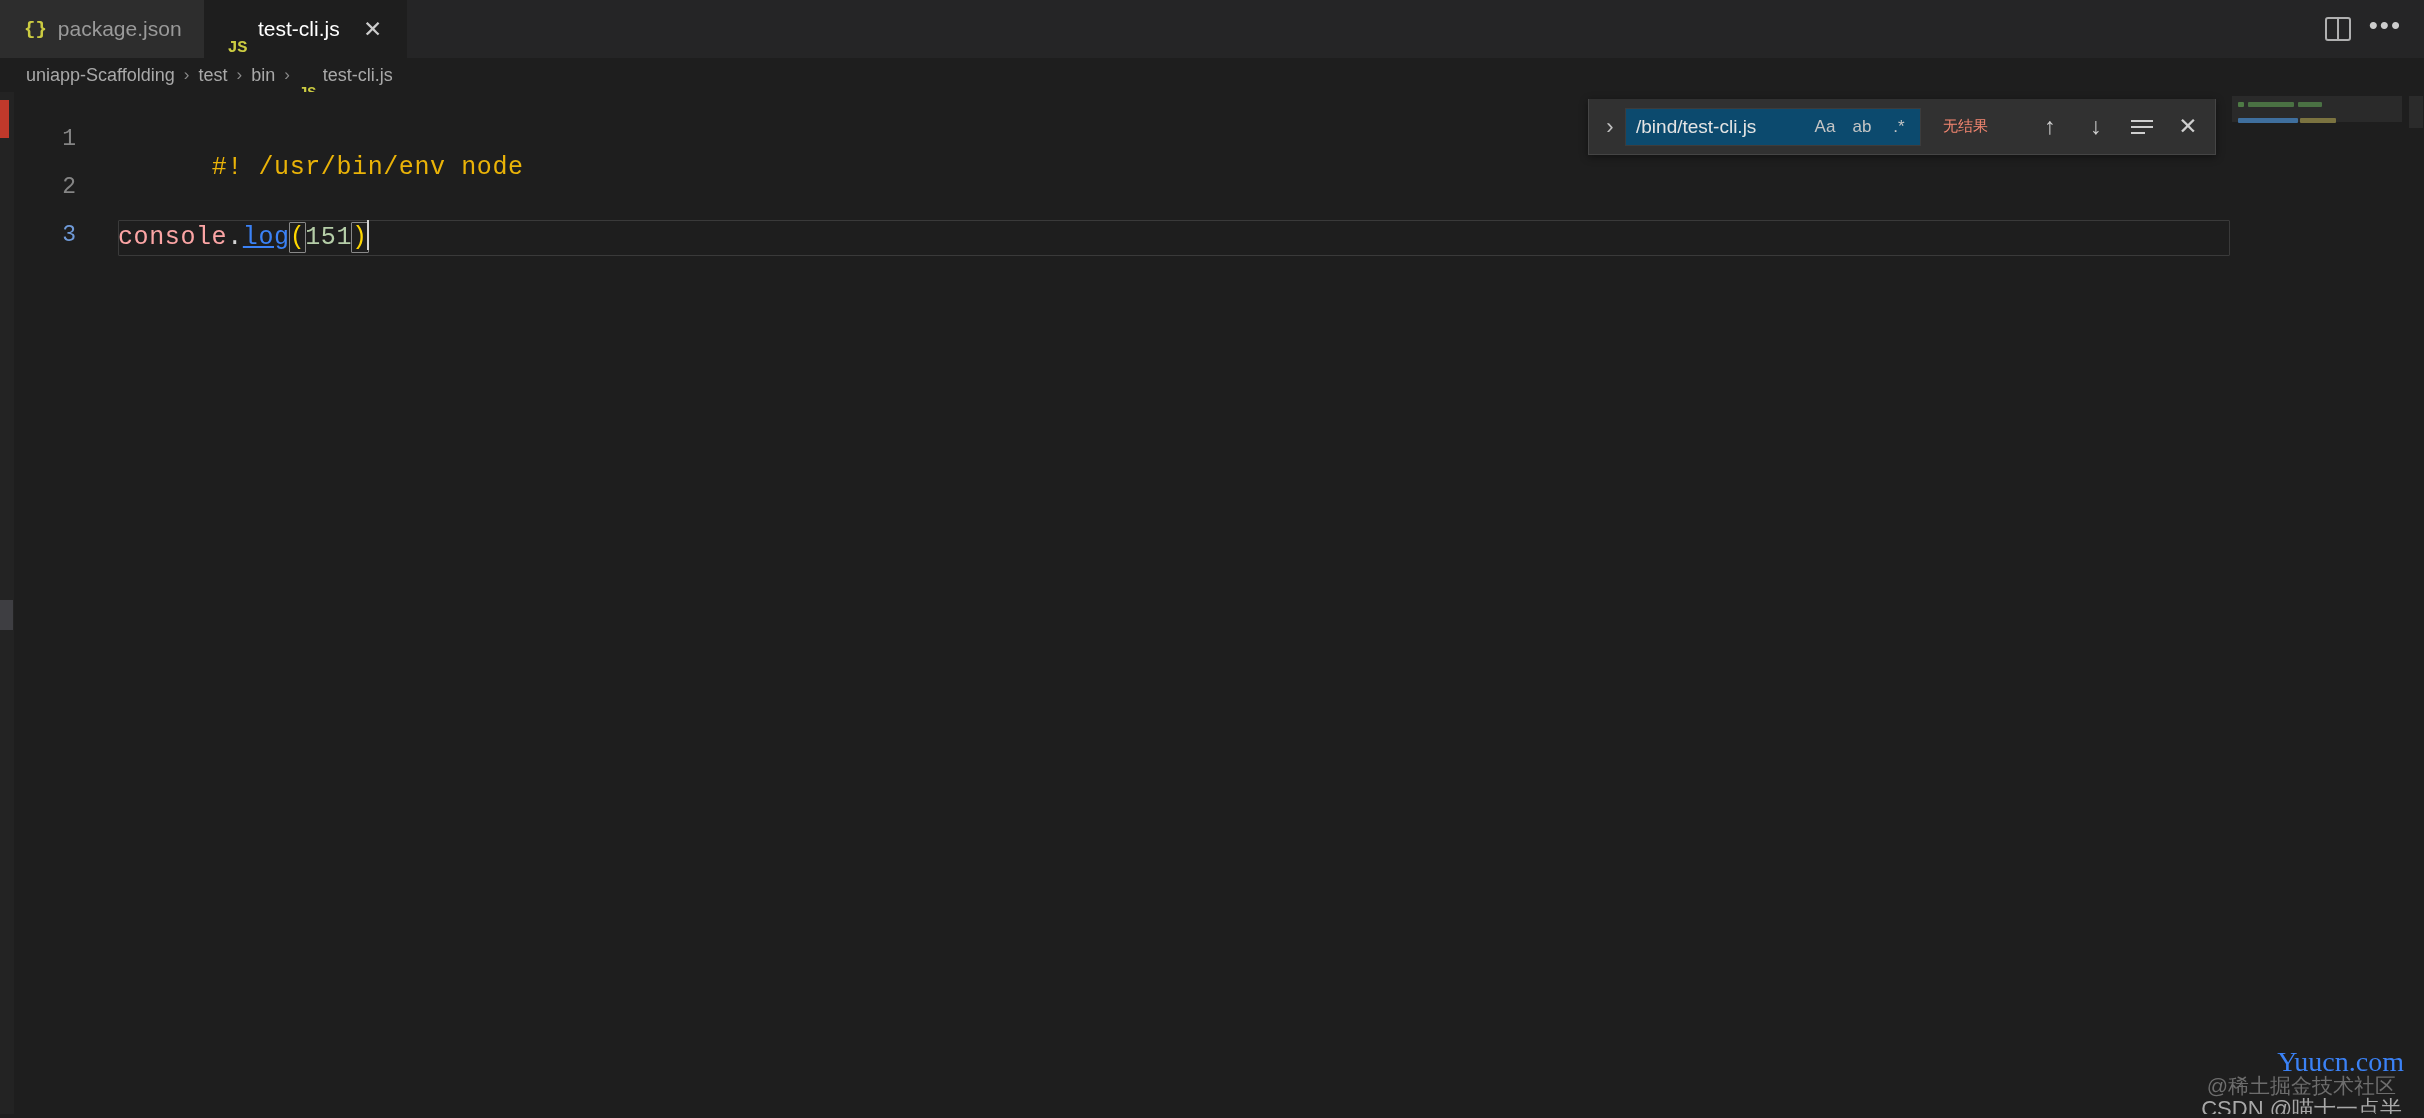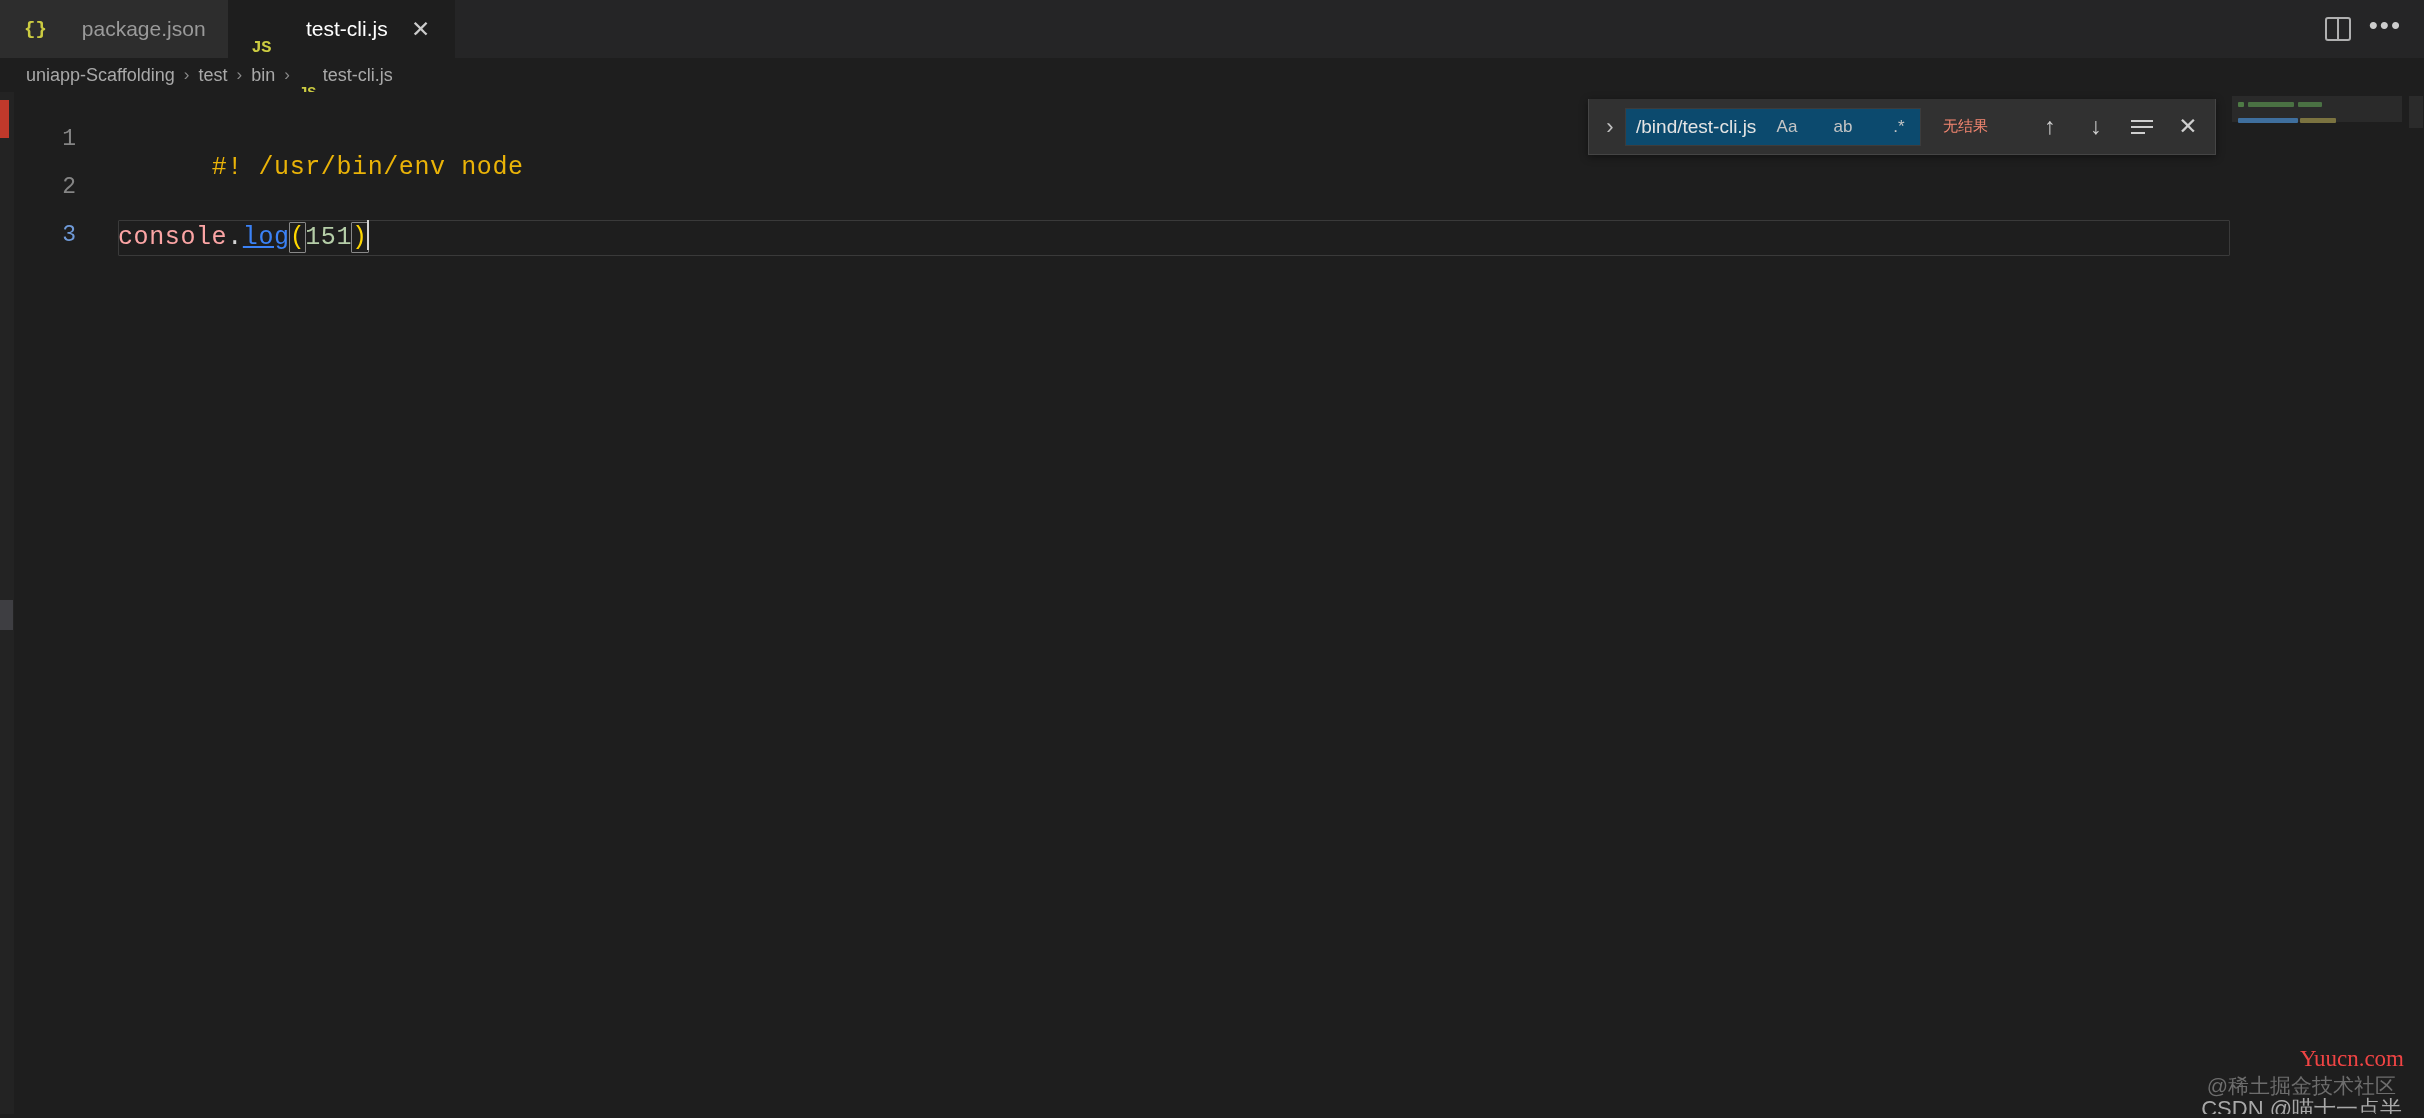--- a/index.html
+++ b/index.html
@@ -35,21 +35,21 @@
   }
   .tab.inactive { background: #2d2d2d; color: #9a9a9a; }
   .tab.active   { background: #1e1e1e; color: #ffffff; }
   .tab.active::before {
     content:""; position:absolute; left:0; top:0; width:100%; height:2px;
     background:#1e1e1e;
   }
   .tab-icon { font-size: 19px; font-weight: bold; font-family: "Liberation Mono", monospace; }
   .icon-json { color: #cbcb41; }
   .icon-js   { color: #cbcb41; font-size: 17px; letter-spacing: -0.5px; margin-top: 37px; }
-  .tab-label { font-size: 21px; margin-left: 24px; }
+  .tab-label { font-size: 21px; }
   .tab-close {
     font-size: 23px; line-height: 1; color: #cccccc;
     margin-left: 10px; width: 24px; text-align:center;
     cursor: pointer;
   }
   .tab-filler { flex: 1 1 auto; background: #252526; }
 
   .tabbar-actions {
     display: flex; align-items: center; gap: 18px;
     padding-right: 22px; background: #252526;
@@ -206,21 +206,21 @@
     padding: 0 6px 0 10px;
     margin-left: 2px;
   }
   .find-input {
     flex: 1 1 auto;
     background: transparent; border: none; outline: none;
     color: #e4e4e4; font-size: 19px;
     font-family: "Liberation Sans", sans-serif;
     min-width: 10px;
   }
-  .find-opts { display:flex; align-items:center; gap: 26px; }
+  .find-opts { display:flex; align-items:center; gap: 7px; }
   .fopt {
     width: 30px; height: 30px;
     display:flex; align-items:center; justify-content:center;
     color:#c5c5c5; font-size: 17px; cursor:pointer; border-radius:3px;
     font-family:"Liberation Sans", sans-serif;
   }
   .fopt.underline { }
   .find-status {
     color: #f48771; font-size: 15px;
     margin-left: 22px;
@@ -238,21 +238,21 @@
   .lines-icon { display:flex; flex-direction:column; gap:4px; width:22px; }
   .lines-icon i { display:block; height:2px; background:#cfcfcf; }
   .lines-icon i:nth-child(1){ width:22px; }
   .lines-icon i:nth-child(2){ width:22px; }
   .lines-icon i:nth-child(3){ width:14px; }
 
   
   .wm { position: absolute; white-space: nowrap; user-select:none; }
   .wm-yuucn {
     right: 20px; top: 1046px;
-    color: #ef4444; font-size: 23px;
+    color: #3b82f6; font-size: 28px;
     font-family: "Liberation Serif", serif;
   }
   .wm-juejin {
     right: 28px; top: 1072px;
     color: #6d6d6d; font-size: 21px;
   }
   .wm-csdn {
     right: 22px; top: 1094px;
     color: #a8a8a8; font-size: 22px;
   }

